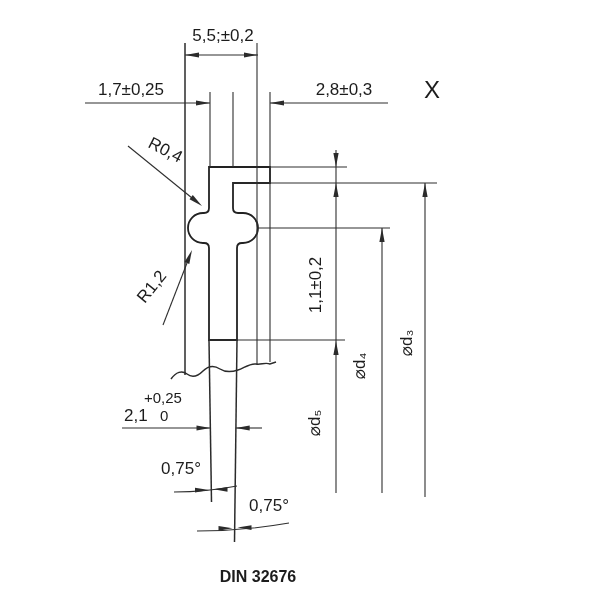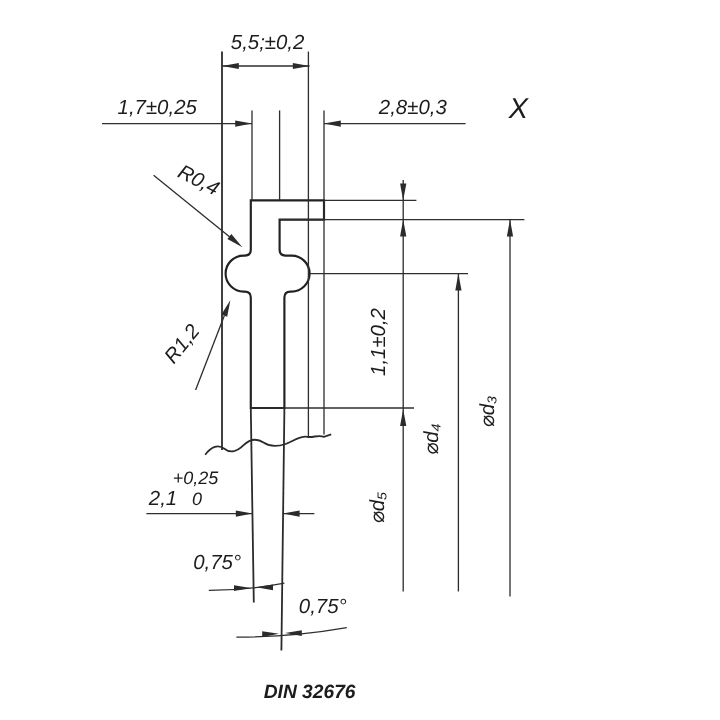--- a/index.html
+++ b/index.html
@@ -1,16 +1,16 @@
 <!DOCTYPE html>
 <html><head>
 <meta charset="utf-8">
 <style>
   html,body{margin:0;padding:0;background:#ffffff;}
-  .page{width:600px;height:600px;background:#ffffff;position:relative;overflow:hidden;font-style:italic;}
+  .page{width:600px;height:600px;background:#ffffff;position:relative;overflow:hidden;}
   svg{display:block;}
   .ln-thin{stroke:#2e2e2e;stroke-width:1.1;fill:none;}
   .ln-med{stroke:#2b2b2b;stroke-width:1.5;fill:none;}
   .ln-thick{stroke:#222222;stroke-width:1.8;fill:none;}
   .arr{fill:#2b2b2b;stroke:none;}
   text{fill:#1c1c1c;font-family:"Liberation Sans","DejaVu Sans",sans-serif;}
   .dim-txt{font-size:17px;}
   .tol-txt{font-size:15px;}
   .x-txt{font-size:24px;}
   .cap-txt{font-size:16px;font-weight:bold;}

